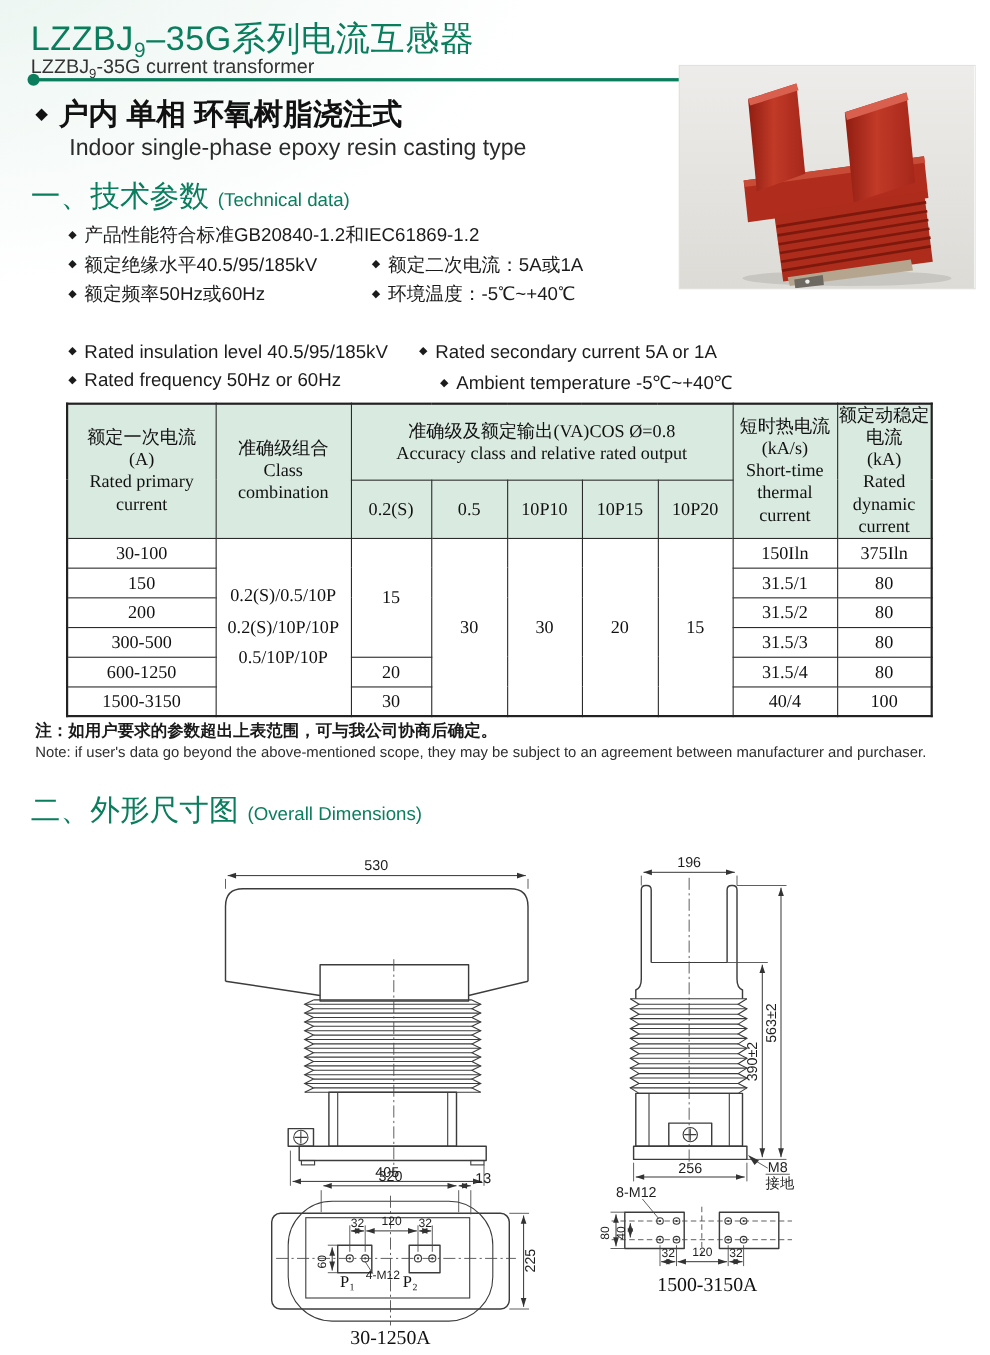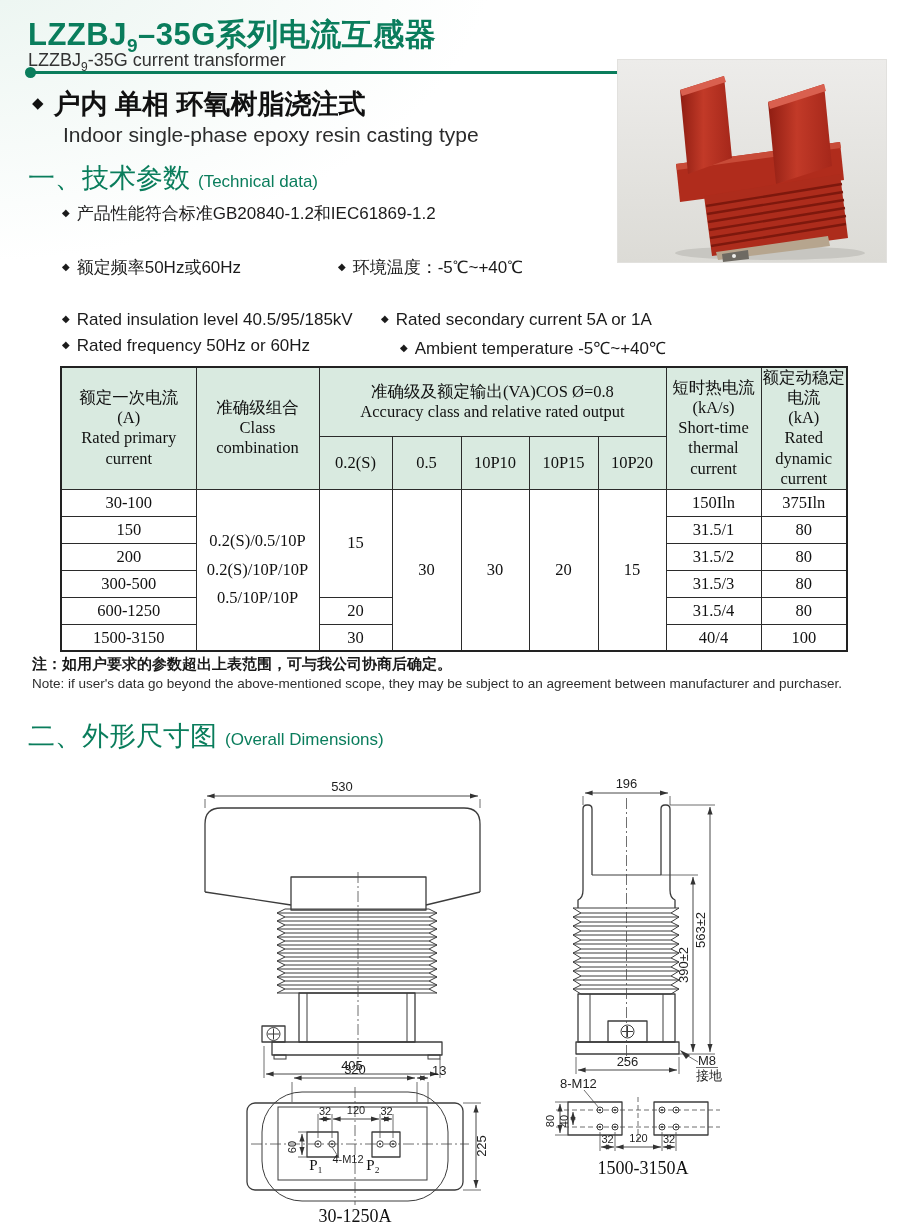--- a/index.html
+++ b/index.html
@@ -1,20 +1,20 @@
 <!DOCTYPE html>
 <html><head>
 <meta charset="utf-8">
 <style>
   html,body{margin:0;padding:0;background:#fff}
   .page{position:relative;width:900px;height:1232px;overflow:hidden;color:#1c1c1c;
         font-family:"Liberation Sans",sans-serif;
         background:radial-gradient(900px 520px at -5% -4%, #e9f4ef 0%, #ffffff 60%)}
   
-  .title{position:absolute;left:28px;top:14px;font-size:31px;font-weight:bold;color:#0a7d5c;letter-spacing:.5px;white-space:nowrap}
+  .title{position:absolute;left:28px;top:14px;font-size:31px;font-weight:normal;color:#0a7d5c;letter-spacing:.5px;white-space:nowrap}
   .title sub{font-size:19px}
   .subtitle{position:absolute;left:28px;top:50px;font-size:18px;color:#333;white-space:nowrap}
   .subtitle sub{font-size:12px}
   .rule{position:absolute;left:30px;top:71px;width:848px;height:3px;background:#0a7d5c}
   .rule-dot{position:absolute;left:25px;top:67px;width:11px;height:11px;border-radius:50%;background:#0a7d5c}
   .feature{position:absolute;left:32px;top:86px;font-size:27px;font-weight:600;color:#111;white-space:nowrap}
   .feature .dia{font-size:15px;vertical-align:5px;margin-right:10px;font-weight:normal}
   .feature-en{position:absolute;left:63px;top:123px;font-size:21px;color:#2b2b2b}
   .photo{position:absolute;left:618px;top:60px;width:268px;height:202px;box-shadow:0 0 0 1px #e2e1de}
   
@@ -101,20 +101,21 @@
       <path d="M88,146 L224,124 M89,154 L225,132 M90,162 L226,140 M91,170 L227,148 M92,178 L228,156 M93,186 L228,164" stroke="#7d180d" stroke-width="2.4" fill="none"></path>
       <polygon points="98,192 210,176 212,186 100,200" fill="#b6a58e"></polygon>
       <polygon points="104,194 130,190 131,199 105,202" fill="#6e6a62"></polygon>
       <circle cx="116" cy="196" r="2" fill="#eeeeea"></circle>
     </svg>
   </div>
 
   <div class="sec" id="sec1" style="top:160px"><span>一、技术参数</span><span class="en">(Technical data)</span></div>
 
   <div class="trow" style="top:202px"><span class="dia">◆</span><span>产品性能符合标准GB20840-1.2和IEC61869-1.2</span></div>
+  <div class="trow" style="top:229px"><span class="dia">◆</span><span>额定绝缘水平40.5/95/185kV</span><span class="b2" style="left:276px"><span class="dia">◆</span><span>额定二次电流：5A或1A</span></span></div>
   <div class="trow" style="top:256px"><span class="dia">◆</span><span>额定频率50Hz或60Hz</span><span class="b2" style="left:276px"><span class="dia">◆</span><span>环境温度：-5℃~+40℃</span></span></div>
   <div class="trow" style="top:310px"><span class="dia">◆</span><span>Rated  insulation level 40.5/95/185kV</span><span class="b2" style="left:319px"><span class="dia">◆</span><span>Rated  secondary current 5A or 1A</span></span></div>
   <div class="trow" style="top:336px"><span class="dia">◆</span><span>Rated  frequency 50Hz or 60Hz</span><span class="b2" style="left:338px"><span class="dia">◆</span><span>Ambient temperature  -5℃~+40℃</span></span></div>
 
   <table class="spec-table">
     <colgroup>
       <col style="width:135px">
         <col style="width:123px">
         <col style="width:73px">
         <col style="width:69px">

